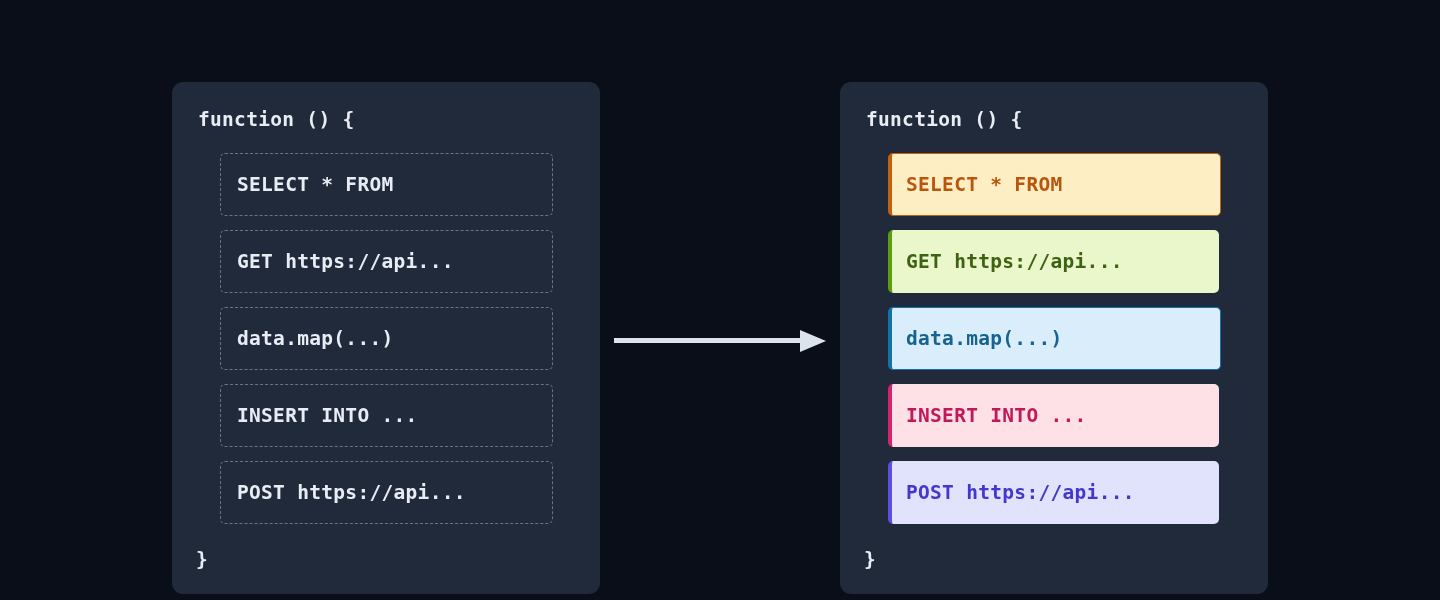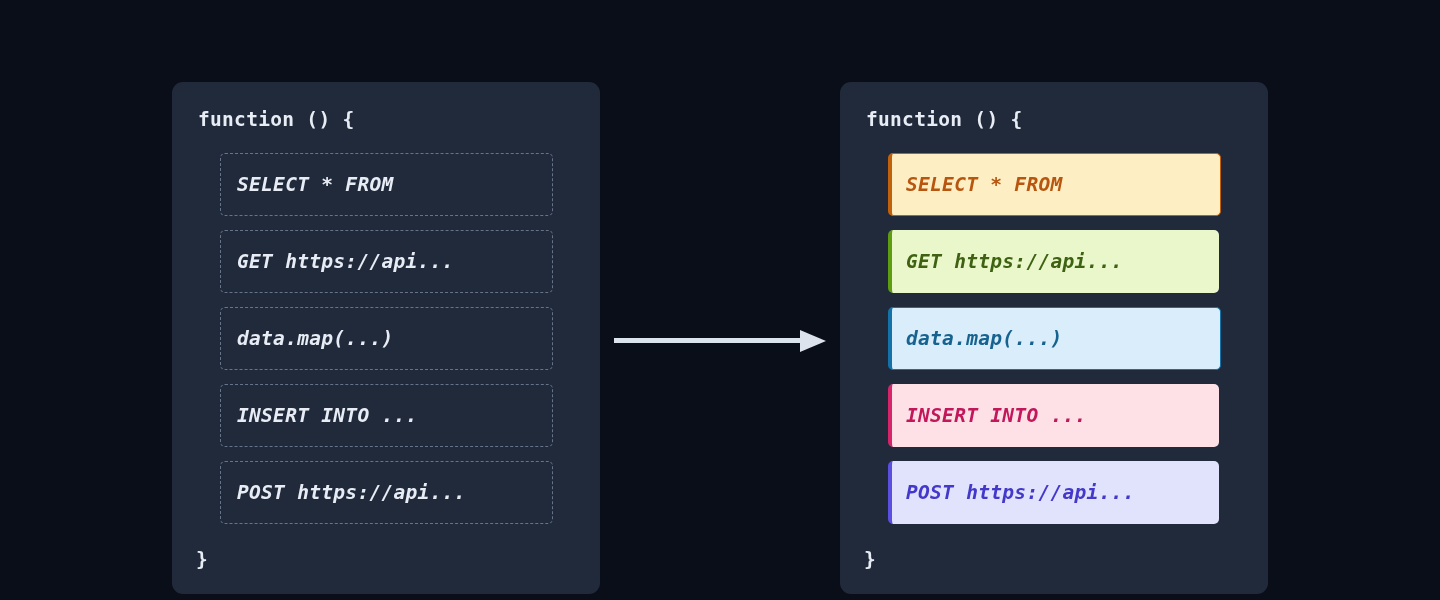--- a/index.html
+++ b/index.html
@@ -54,21 +54,20 @@
   }
   .code-close {
     position: absolute;
     left: 196px;
     top: 510px;
   }
 
   .rows {
     margin-top: 23px;
     margin-left: 22px;
-    font-style: italic;
   }
 
   
   .row-plain {
     box-sizing: border-box;
     width: 333px;
     height: 63px;
     border: 1.5px dashed #66748b;
     border-radius: 5px;
     display: flex;

